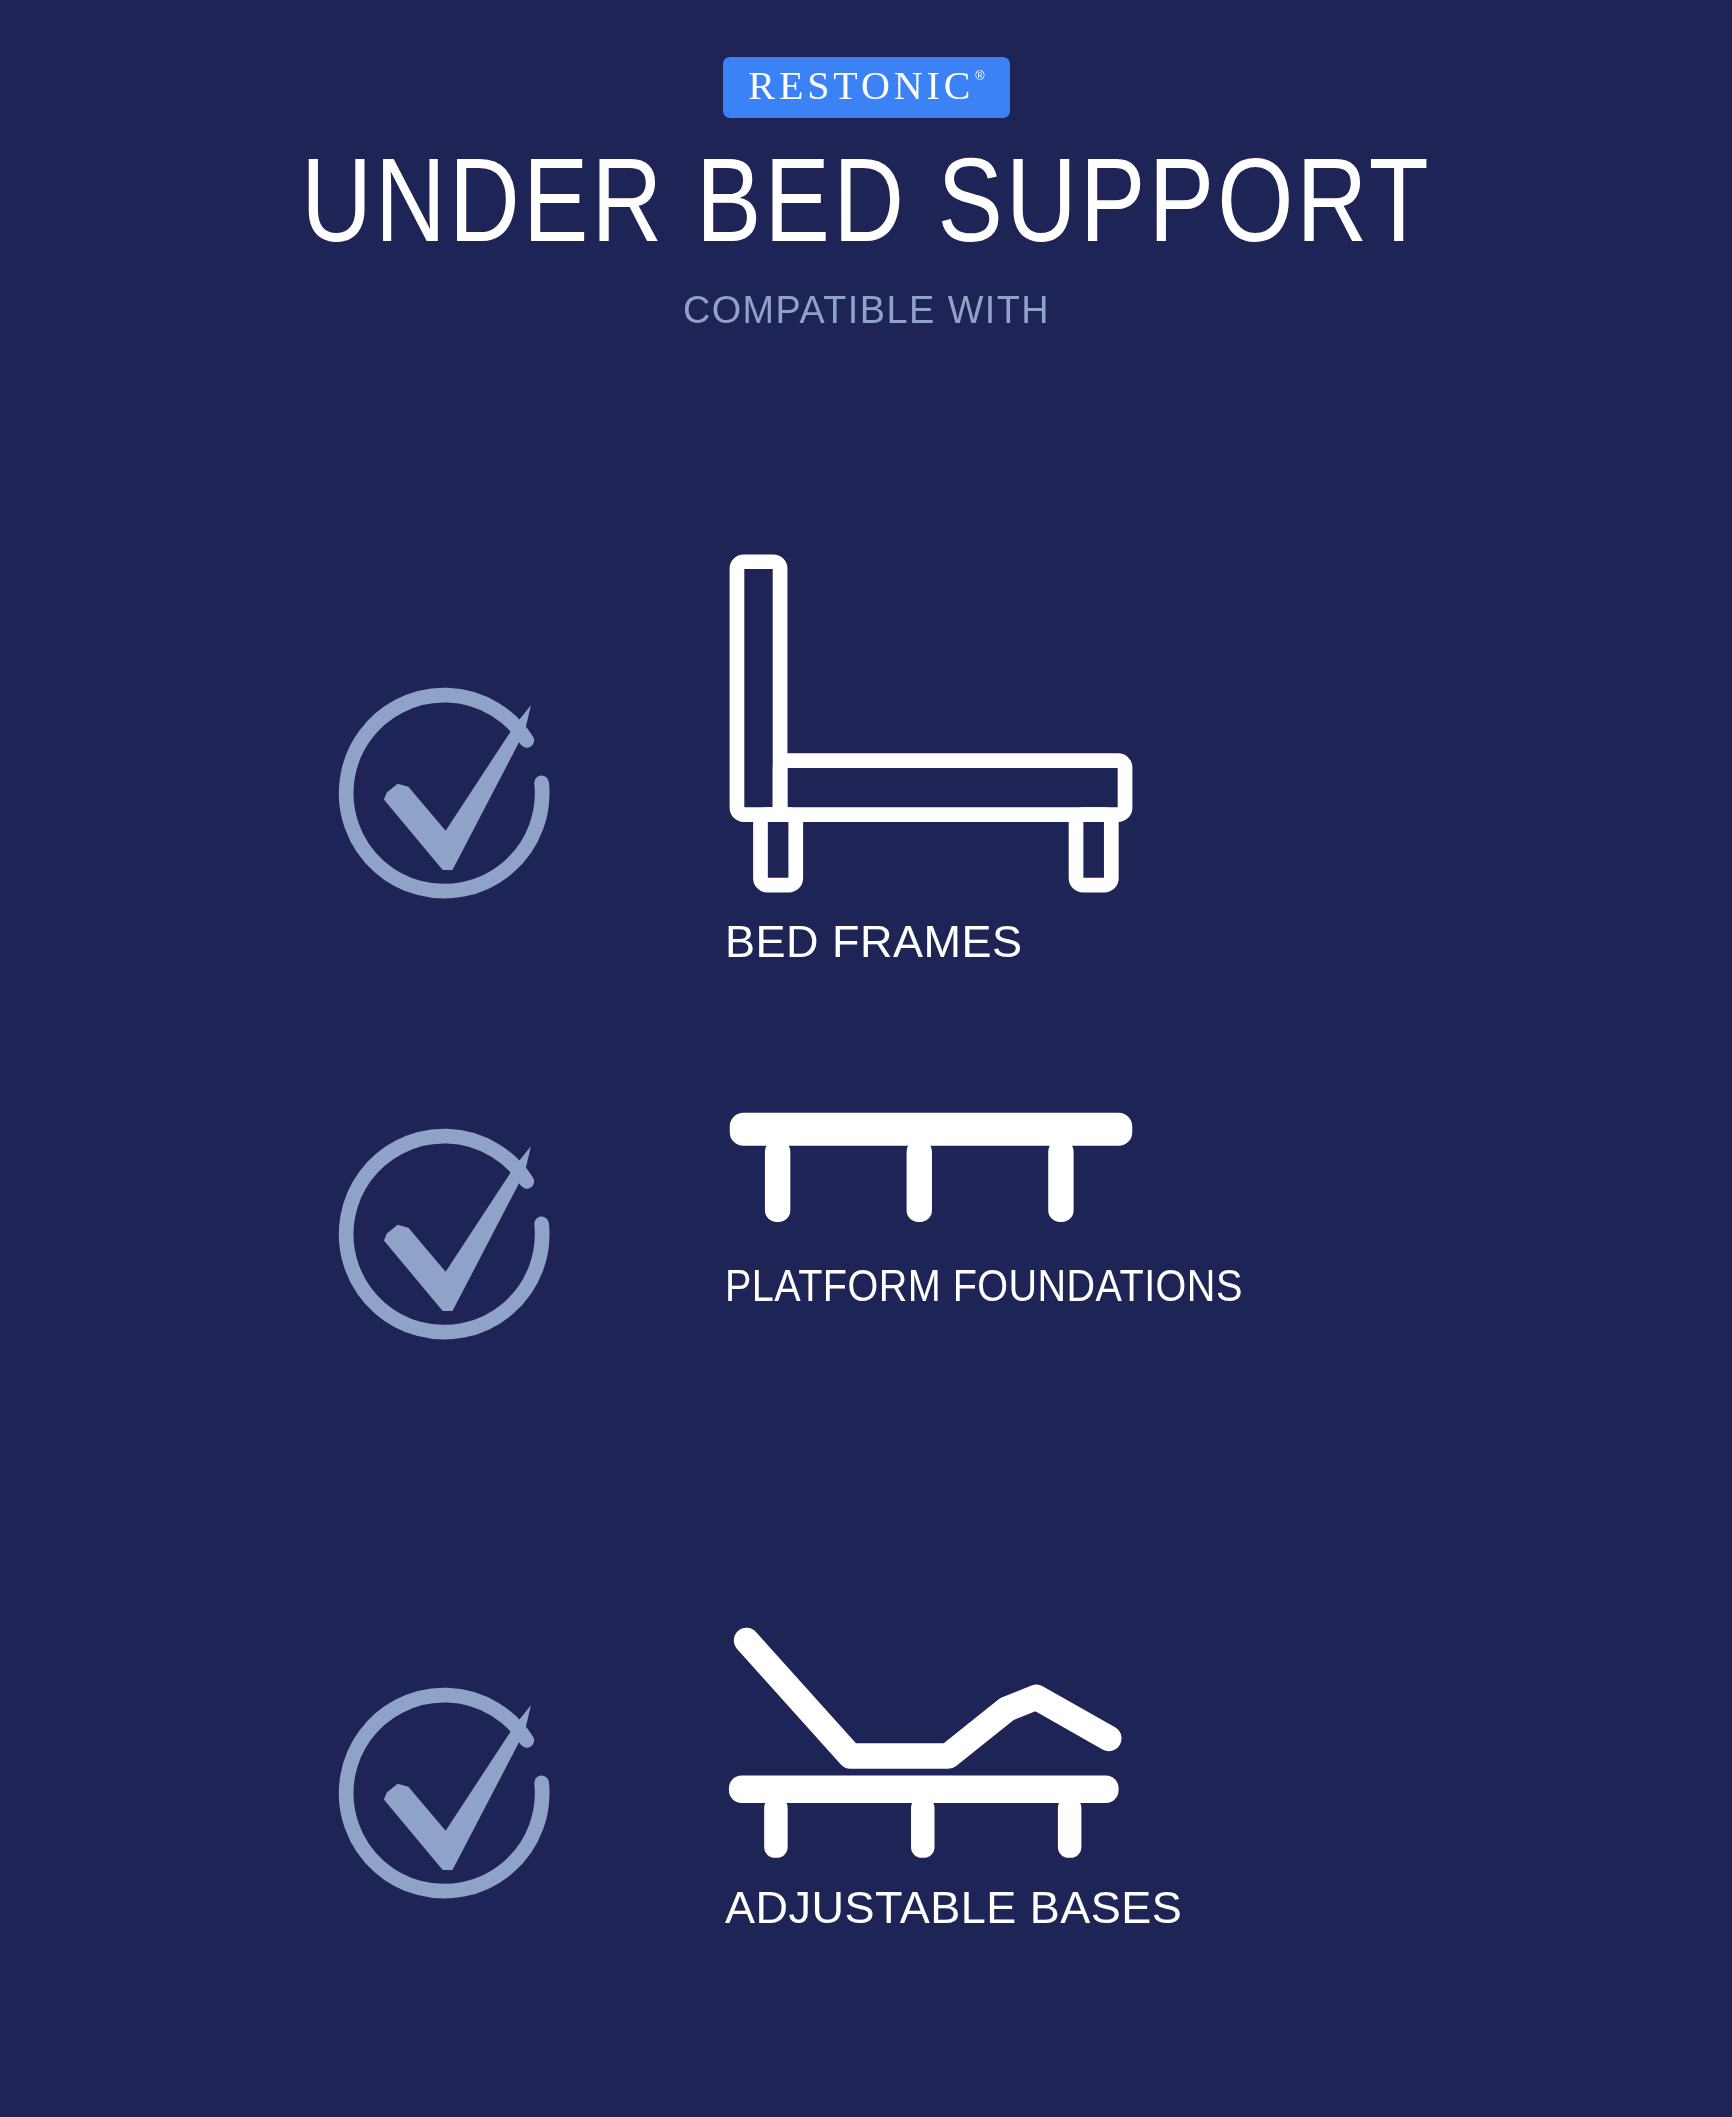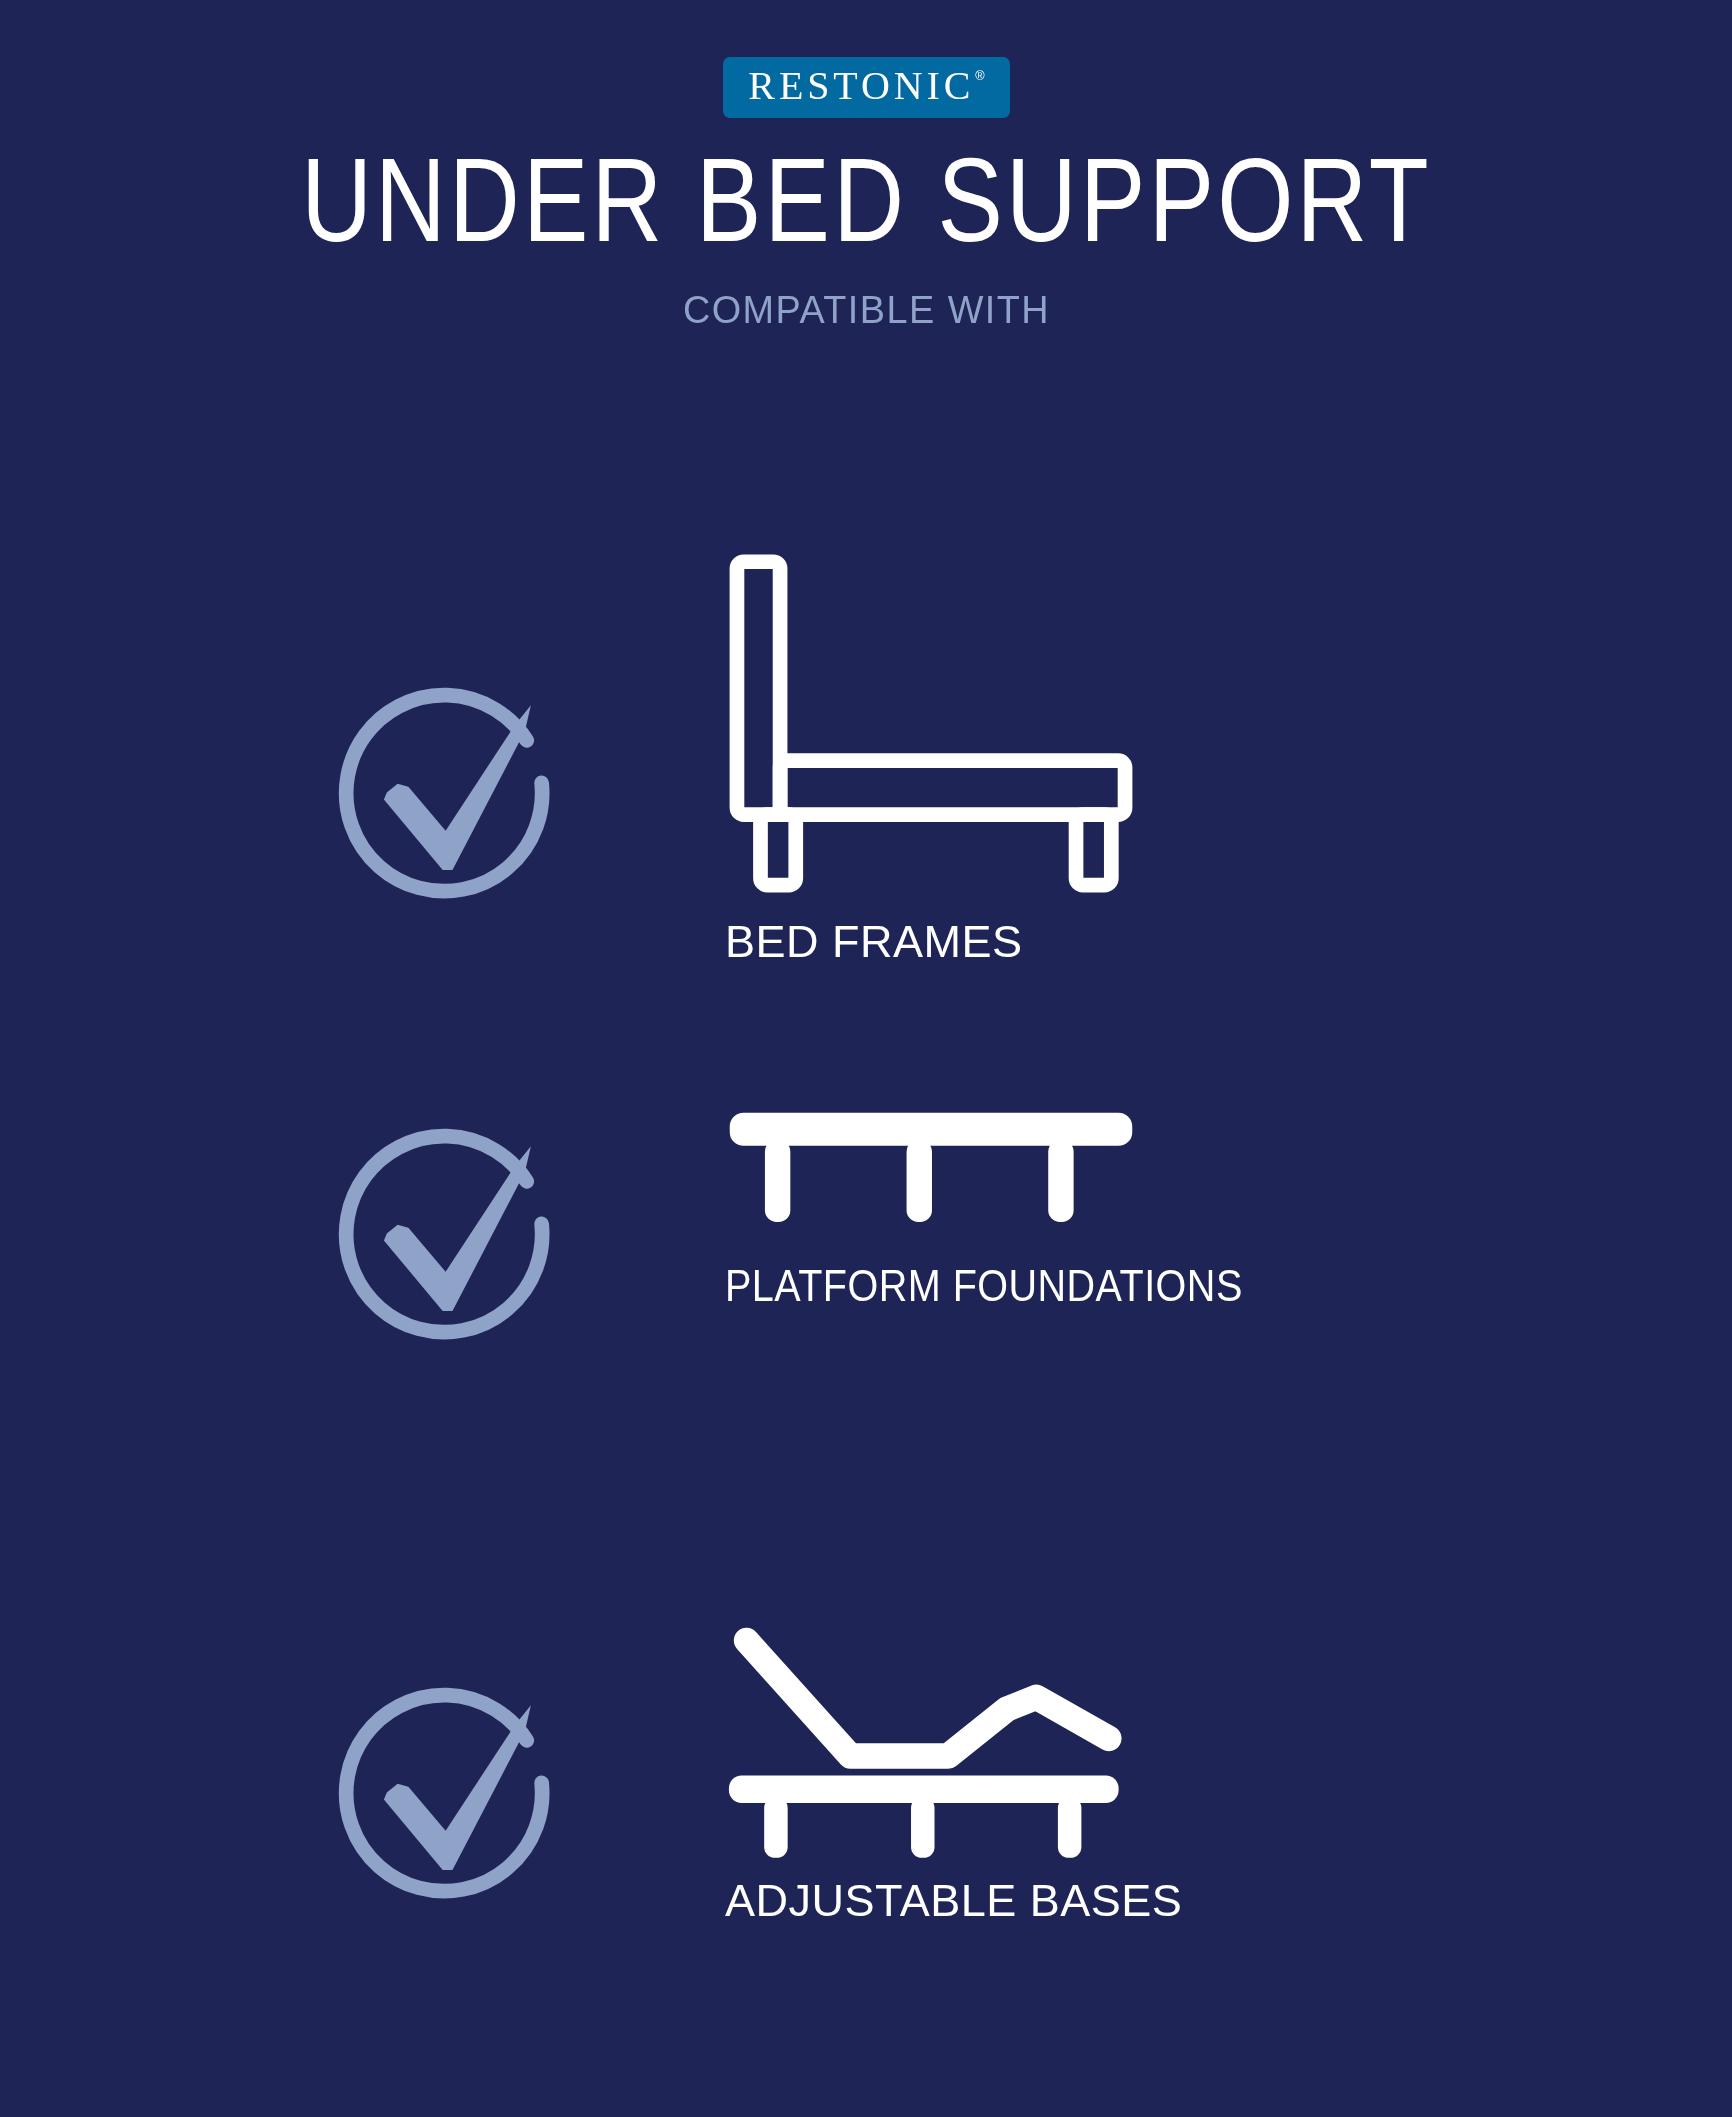--- a/index.html
+++ b/index.html
@@ -22,21 +22,21 @@
     left: 0;
     width: 1733px;
   }
 
   .logo-wrap {
     display: flex;
     justify-content: center;
     padding-top: 57px;
   }
   .logo-box {
-    background: #0369a1;
+    background: #3b82f6;
     border-radius: 6.9px;
     padding: 8.8px 25.5px 11.8px 25.5px;
     display: inline-flex;
     align-items: flex-start;
   }
   .logo-text {
     color: #ffffff;
     font-family: "Liberation Serif", serif;
     font-size: 40px;
     letter-spacing: 3.9px;
@@ -239,18 +239,18 @@
 
           <polyline points="22,40 128,158 228,158 288,110 318,98 392,140" fill="none" stroke="#ffffff" stroke-width="26" stroke-linecap="round" stroke-linejoin="round"></polyline>
 
           <rect x="4" y="178" width="398" height="28" rx="13" fill="#ffffff"></rect>
 
           <rect x="40" y="200" width="24" height="62" rx="11" fill="#ffffff"></rect>
           <rect x="190" y="200" width="24" height="62" rx="11" fill="#ffffff"></rect>
           <rect x="340" y="200" width="24" height="62" rx="11" fill="#ffffff"></rect>
         </svg>
       </div>
-      <div class="row-label" style="margin-top:8px;">ADJUSTABLE BASES</div>
+      <div class="row-label" style="margin-top:15px;">ADJUSTABLE BASES</div>
     </div>
   </div>
 
 </div>
 
 
 </body></html>

